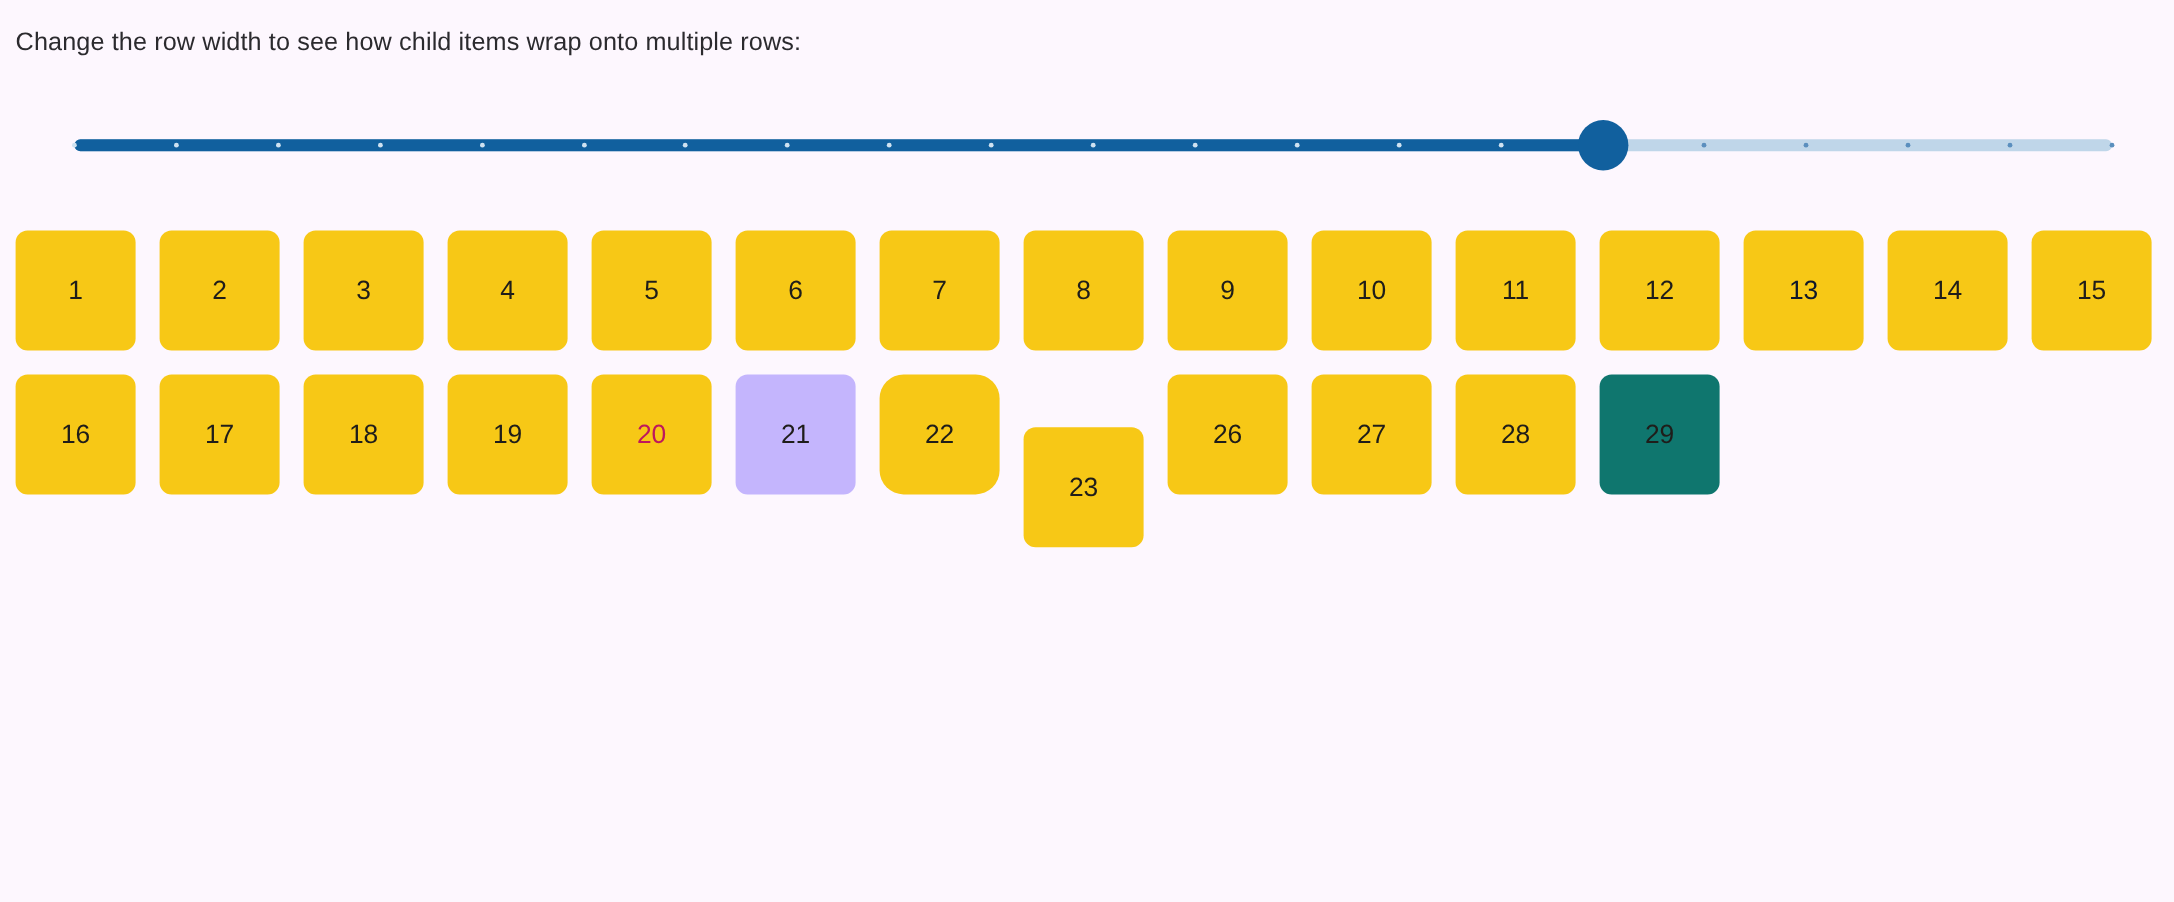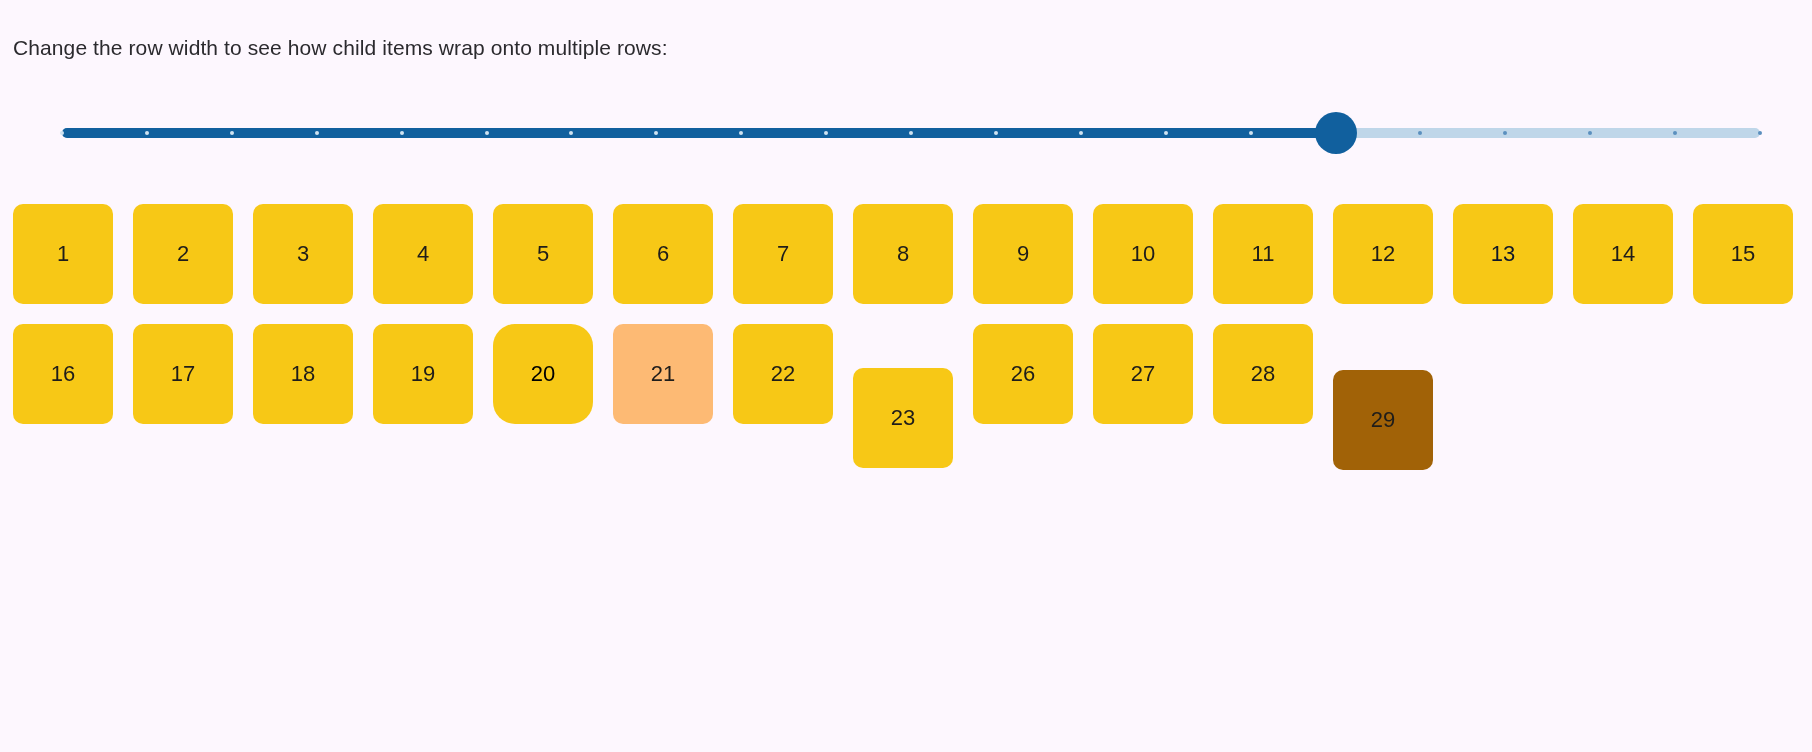--- a/index.html
+++ b/index.html
@@ -12,21 +12,21 @@
     height: 752px;
     background: #fdf7fe;
     font-family: "Liberation Sans", sans-serif;
     overflow: hidden;
     position: relative;
   }
 
   #page-root {
     position: absolute;
     left: 0;
-    top: 12px;
+    top: 0;
     width: 1812px;
     height: 588px;
   }
 
   
   .instruction {
     position: absolute;
     left: 13px;
     top: 22px;
     font-size: 21px;
@@ -183,23 +183,23 @@
       <div class="item" style="background: rgb(247, 200, 22); color: rgb(31, 29, 26);">10</div>
       <div class="item" style="background: rgb(247, 200, 22); color: rgb(31, 29, 26);">11</div>
       <div class="item" style="background: rgb(247, 200, 22); color: rgb(31, 29, 26);">12</div>
       <div class="item" style="background: rgb(247, 200, 22); color: #0f172a;">13</div>
       <div class="item" style="background: rgb(247, 200, 22); color: rgb(31, 29, 26);">14</div>
       <div class="item" style="background: rgb(247, 200, 22); color: rgb(31, 29, 26);">15</div>
       <div class="item" style="background: rgb(247, 200, 22); color: rgb(31, 29, 26);">16</div>
       <div class="item" style="background: rgb(247, 200, 22); color: rgb(31, 29, 26);">17</div>
       <div class="item" style="background: rgb(247, 200, 22); color: rgb(31, 29, 26);">18</div>
       <div class="item" style="background: rgb(247, 200, 22); color: rgb(31, 29, 26);">19</div>
-      <div class="item" style="background: rgb(247, 200, 22); color: #000000; border-radius: 22px;">20</div>
-      <div class="item" style="background: #fdba74; color: rgb(31, 29, 26);">21</div>
-      <div class="item" style="background: rgb(247, 200, 22); color: rgb(31, 29, 26);">22</div>
+      <div class="item" style="background: rgb(247, 200, 22); color: #be185d;">20</div>
+      <div class="item" style="background: #c4b5fd; color: rgb(31, 29, 26);">21</div>
+      <div class="item" style="background: rgb(247, 200, 22); color: rgb(31, 29, 26); border-radius: 20px;">22</div>
       <div class="item" style="background: rgb(247, 200, 22); color: rgb(31, 29, 26); margin-top: 44px;">23</div>
       <div class="item" style="background: rgb(247, 200, 22); color: rgb(31, 29, 26);">26</div>
       <div class="item" style="background: rgb(247, 200, 22); color: rgb(31, 29, 26);">27</div>
       <div class="item" style="background: rgb(247, 200, 22); color: rgb(31, 29, 26);">28</div>
-      <div class="item" style="background: #a16207; color: rgb(31, 29, 26); margin-top: 46px;">29</div>
+      <div class="item" style="background: #0f766e; color: rgb(31, 29, 26);">29</div>
     </div>
 
 </div>
 
 </body></html>

